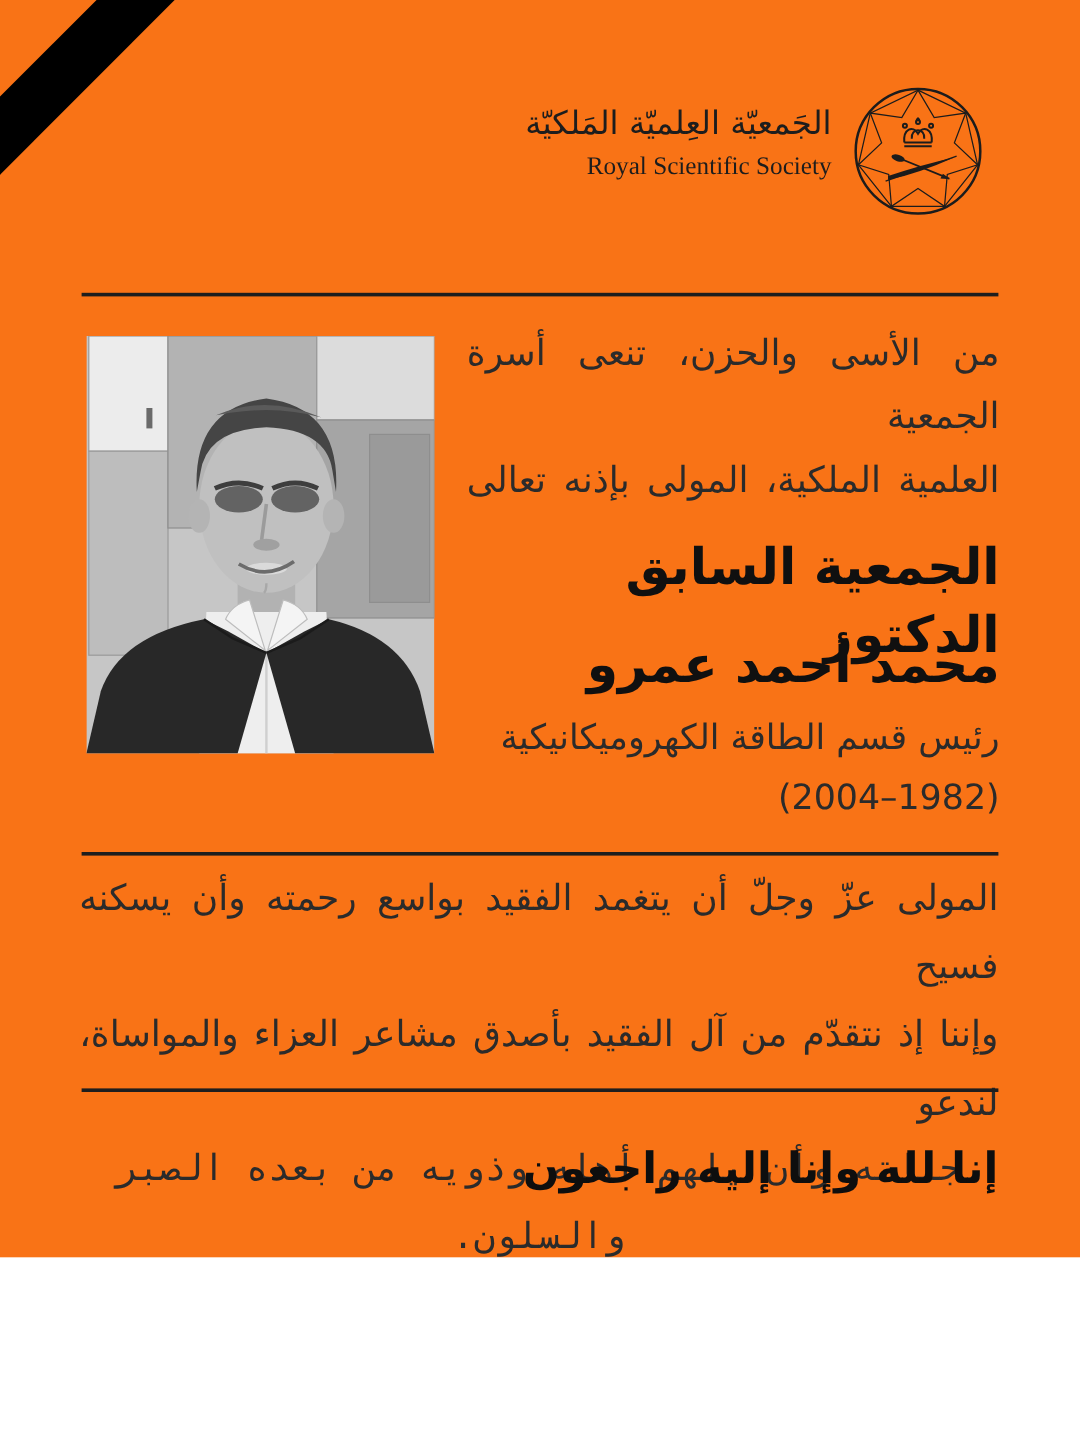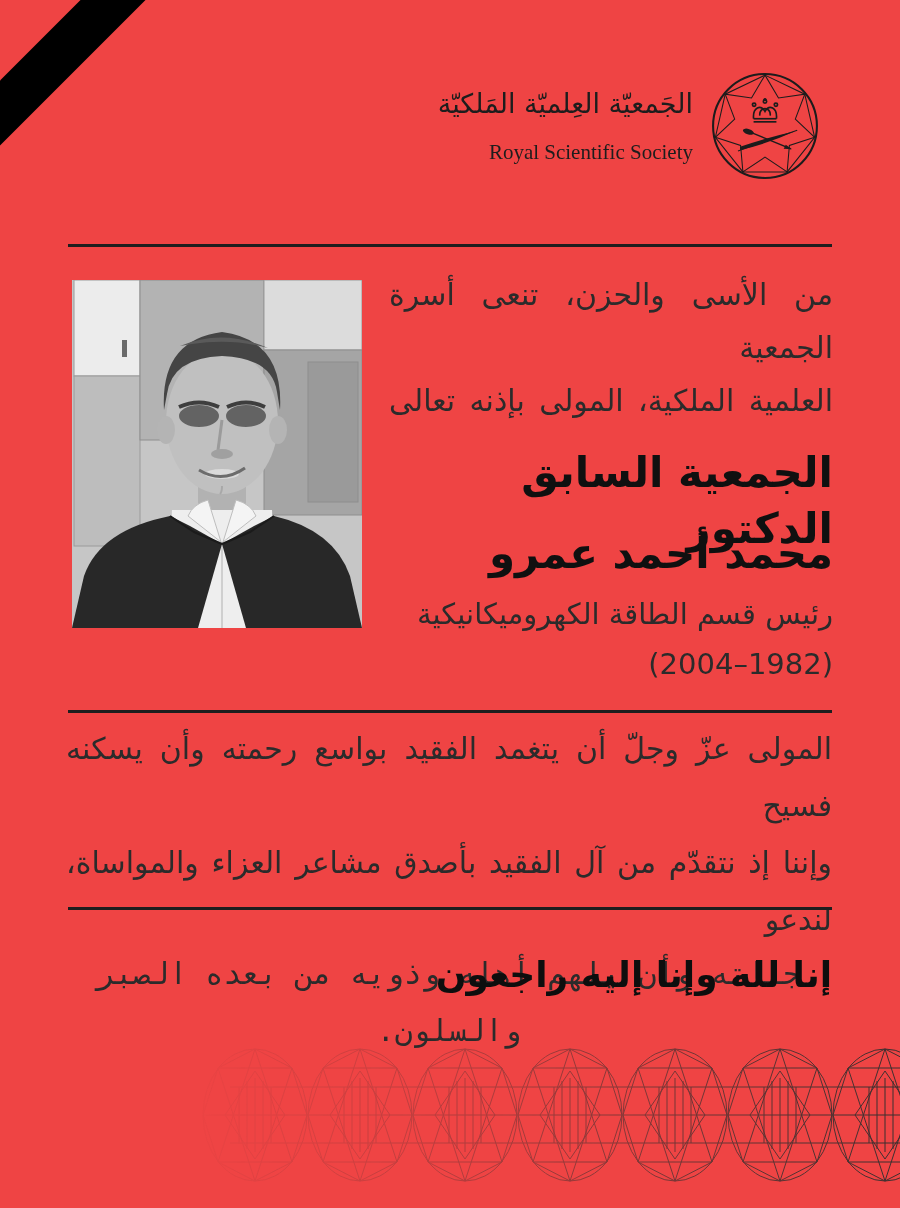--- a/index.html
+++ b/index.html
@@ -1,29 +1,29 @@
 <!DOCTYPE html>
 <html lang="ar"><head>
 <meta charset="utf-8">
 <style>
   html,body{margin:0;padding:0;background:#ffffff;}
   .page{
-    position:relative;width:900px;height:1208px;background:#ef4444;
+    position:relative;width:900px;height:1048px;background:#f97316;
     overflow:hidden;font-family:"DejaVu Sans",sans-serif;color:#222;
   }
   
   .ribbon{
     position:absolute;left:-95px;top:35px;width:300px;height:46px;
     background:#000;transform:rotate(-45deg);
   }
   
   .crest{position:absolute;left:711px;top:72px;width:108px;height:108px;}
   .org-block{position:absolute;right:207px;top:86px;text-align:right;}
   .org-ar{font-size:27px;color:#1d1d1d;line-height:36px;direction:rtl;}
-  .org-en{font-family:"Liberation Serif","DejaVu Serif",serif;font-size:21px;color:#1d1d1d;line-height:26px;margin-top:17px;}
+  .org-en{font-family:"Liberation Serif","DejaVu Serif",serif;font-size:21px;color:#1d1d1d;line-height:26px;margin-top:3px;}
   
   .divider{position:absolute;left:68px;width:764px;height:3px;background:#1e1e1e;}
   .d1{top:244px;} .d2{top:710px;} .d3{top:907px;}
   
   .photo{position:absolute;left:72px;top:280px;width:290px;height:348px;}
   
   .rcol{position:absolute;left:389px;width:444px;direction:rtl;}
   .intro{top:268px;font-size:30px;color:#2b2b2b;}
   .intro .ln{line-height:53px;text-align:justify;text-align-last:justify;}
   .name1{top:445px;font-size:42px;font-weight:bold;color:#101010;text-align:right;line-height:56px;}

